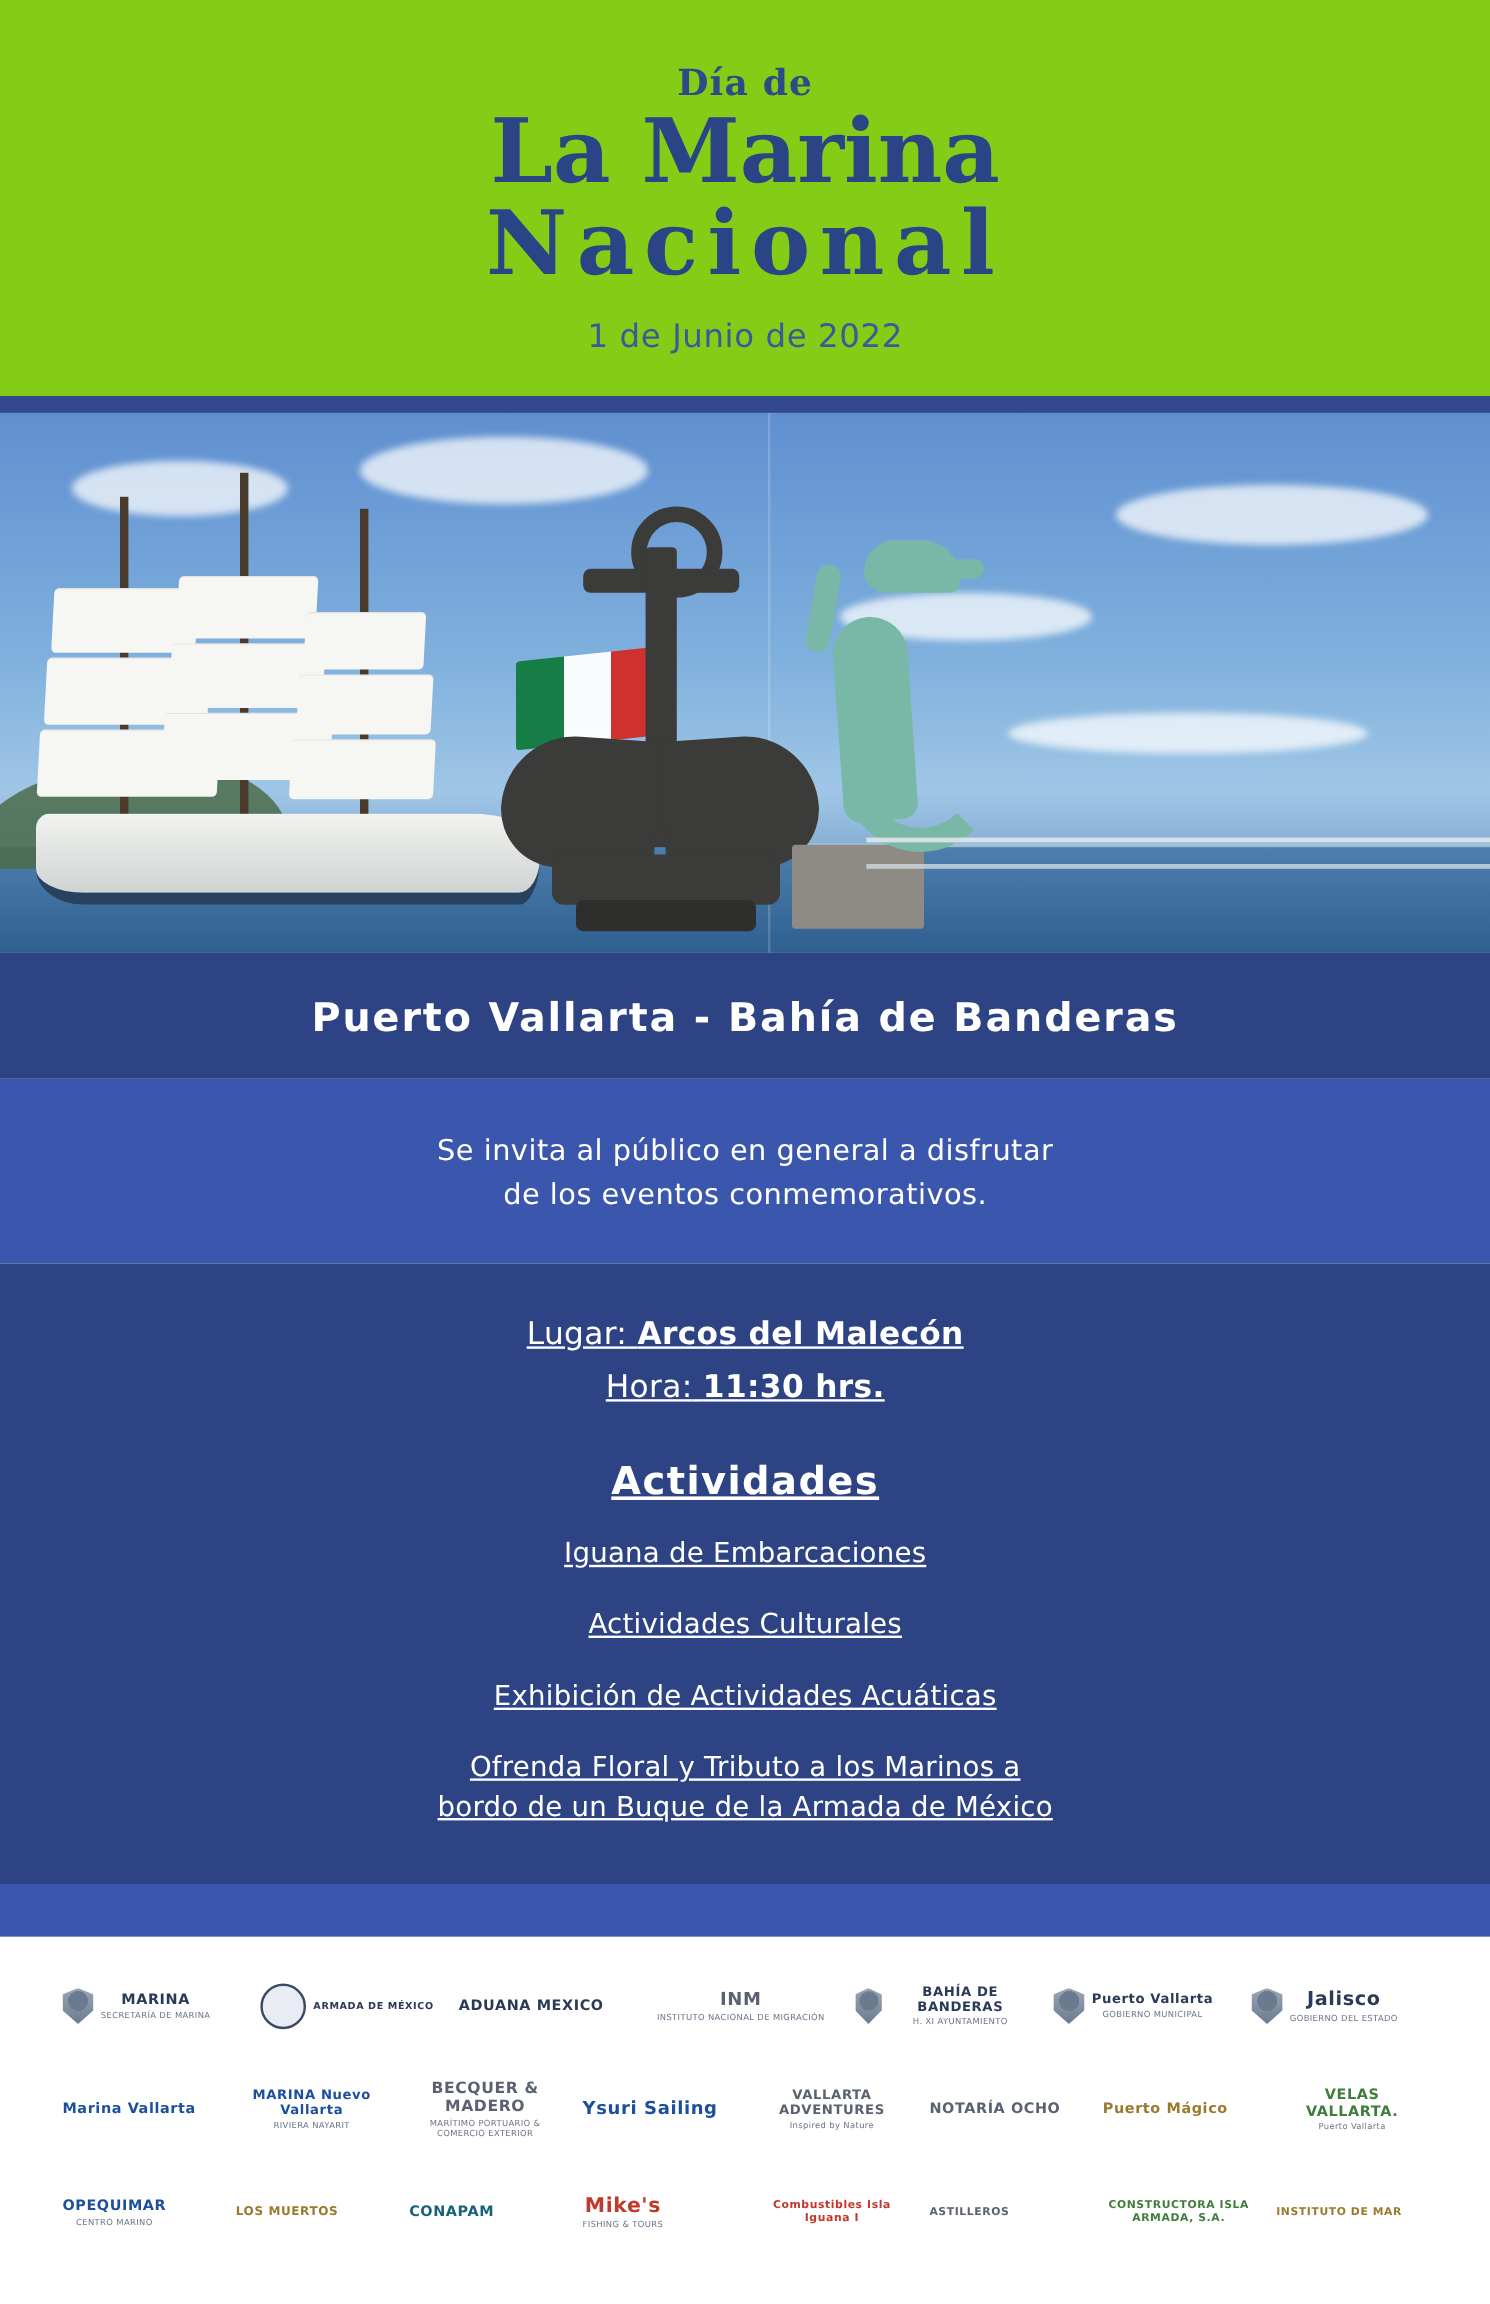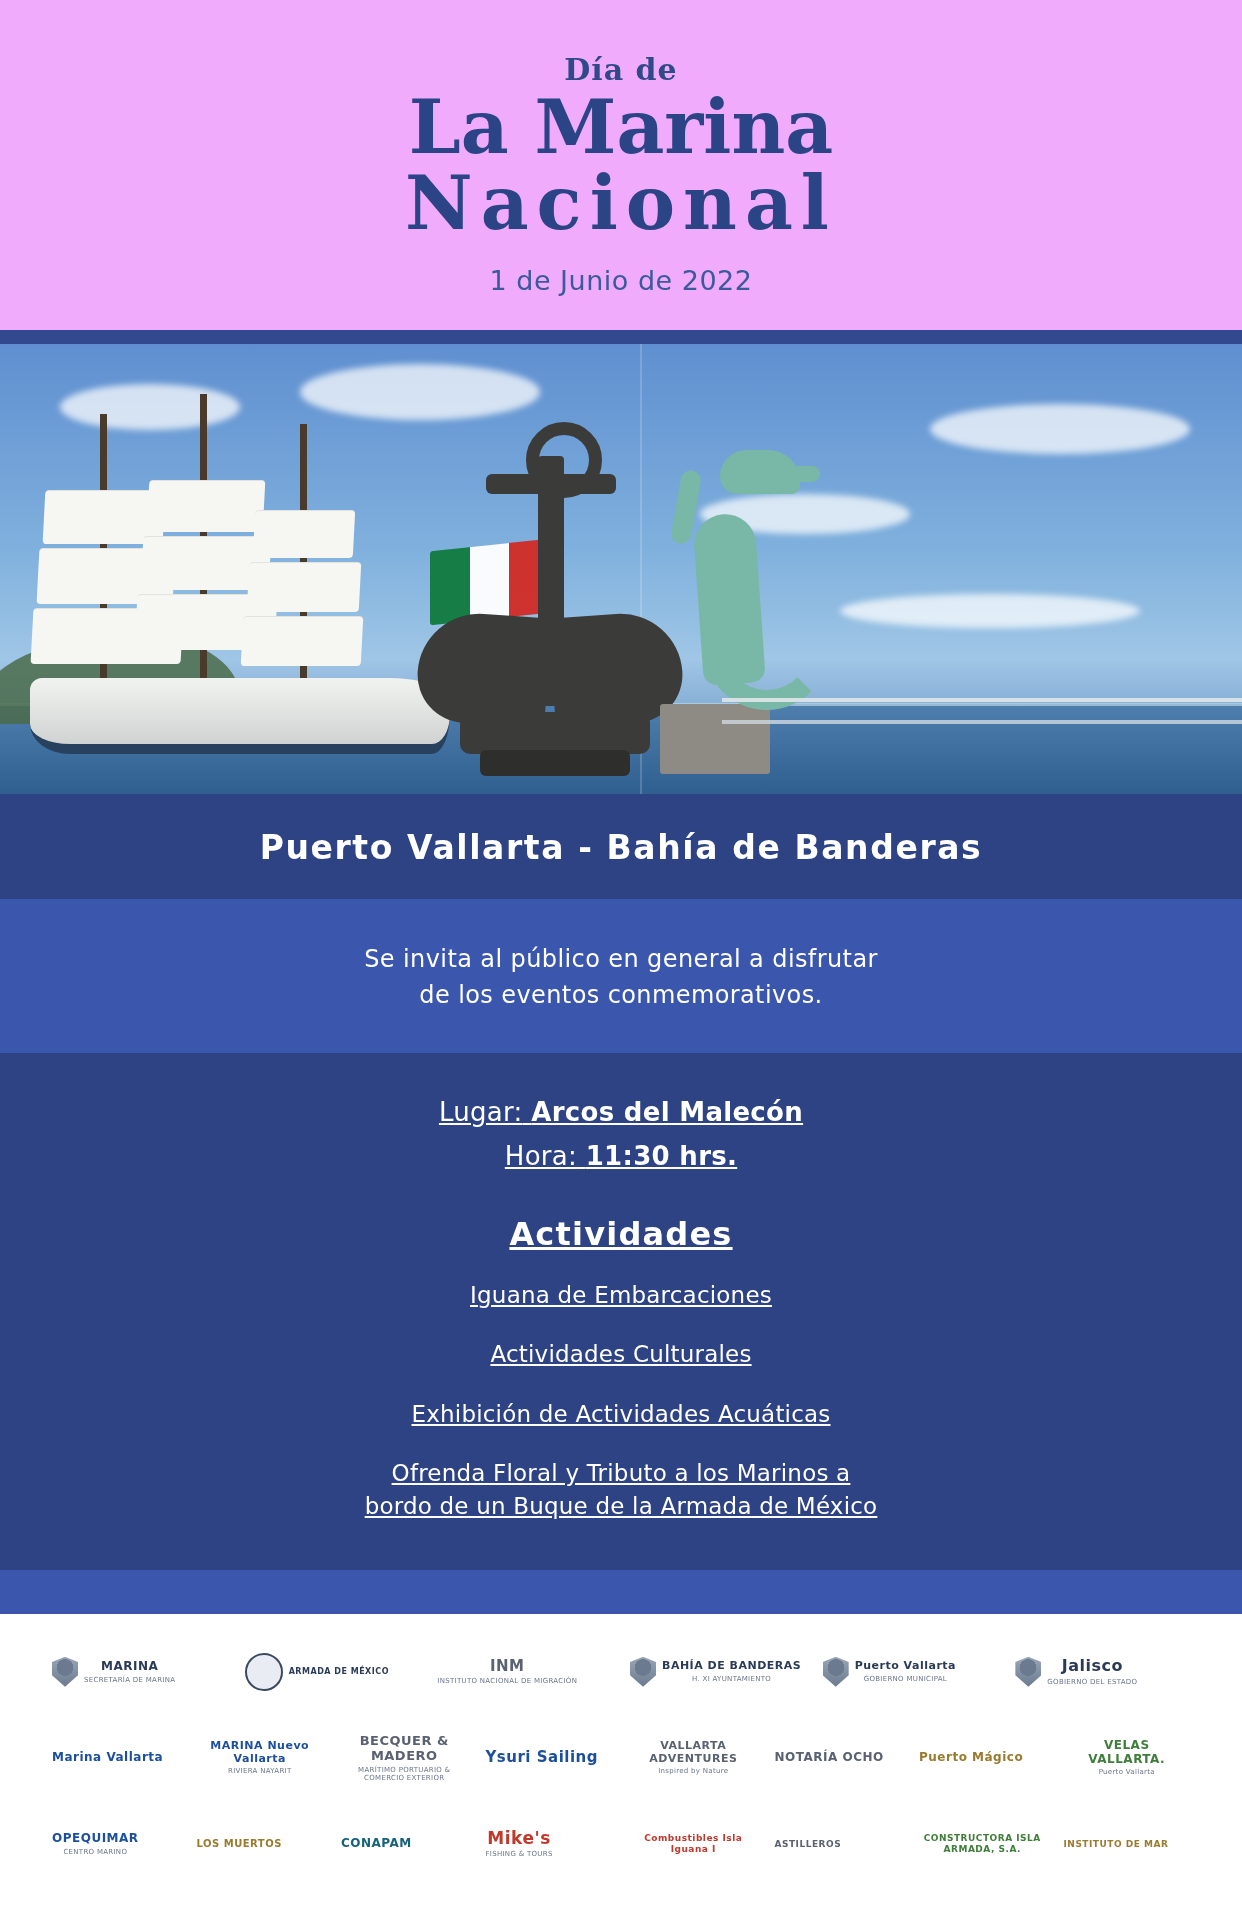--- a/index.html
+++ b/index.html
@@ -12,21 +12,21 @@
   .poster{
     position:relative;
     width:1242px;
     min-height:1920px;
     background:#ffffff;
     overflow:hidden;
   }
 
   
   .header{
-    background:#f0abfc;
+    background:#84cc16;
     padding:52px 0 34px 0;
     text-align:center;
   }
   .kicker{
     font-family:"DejaVu Serif", serif;
     font-weight:bold;
     color:#2f4a86;
     font-size:30px;
     letter-spacing:1px;
     margin-bottom:4px;
@@ -378,20 +378,25 @@
     <div class="sponsor-row">
       <div class="logo crest">
         <span>
             <span>MARINA</span>
         <span class="sub">SECRETARÍA DE MARINA</span>
           </span>
       </div>
       <div class="logo round">
         <span style="font-size:8px;">ARMADA DE MÉXICO</span>
       </div>
+      <div class="logo colorbox">
+        <span>
+            <span>ADUANA MEXICO</span>
+          </span>
+      </div>
       <div class="logo gray">
         <span>
             <span style="font-size:15px;">INM</span>
         <span class="sub">INSTITUTO NACIONAL DE MIGRACIÓN</span>
           </span>
       </div>
       <div class="logo crest">
         <span>
             <span style="font-size:11px;">BAHÍA DE BANDERAS</span>
         <span class="sub">H. XI AYUNTAMIENTO</span>

